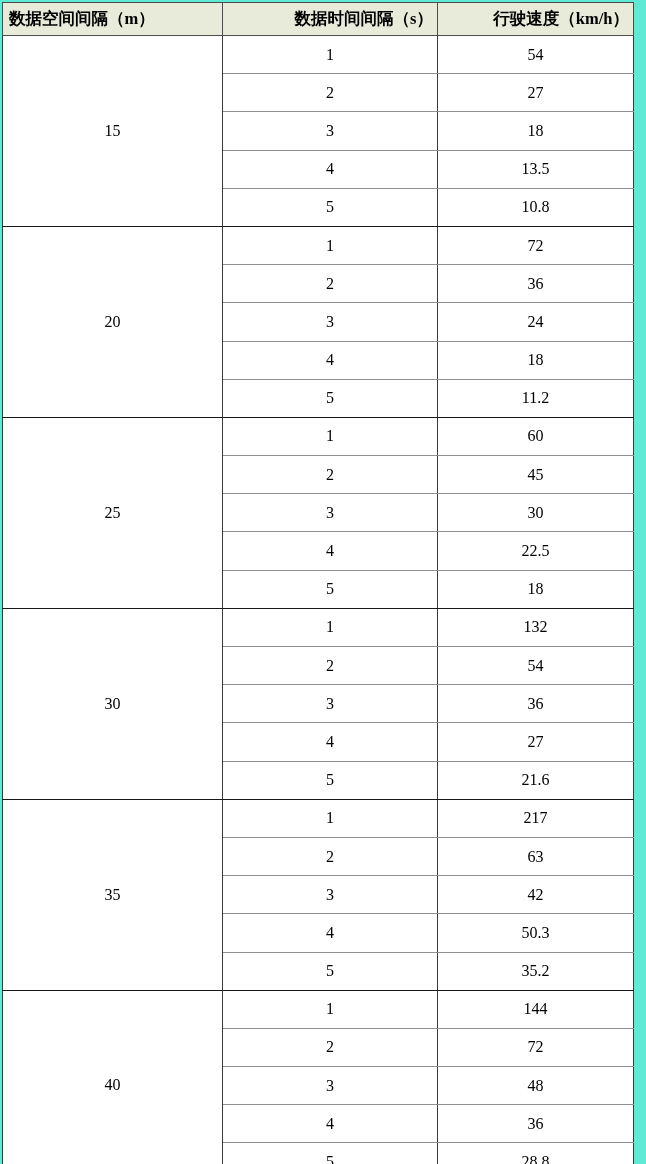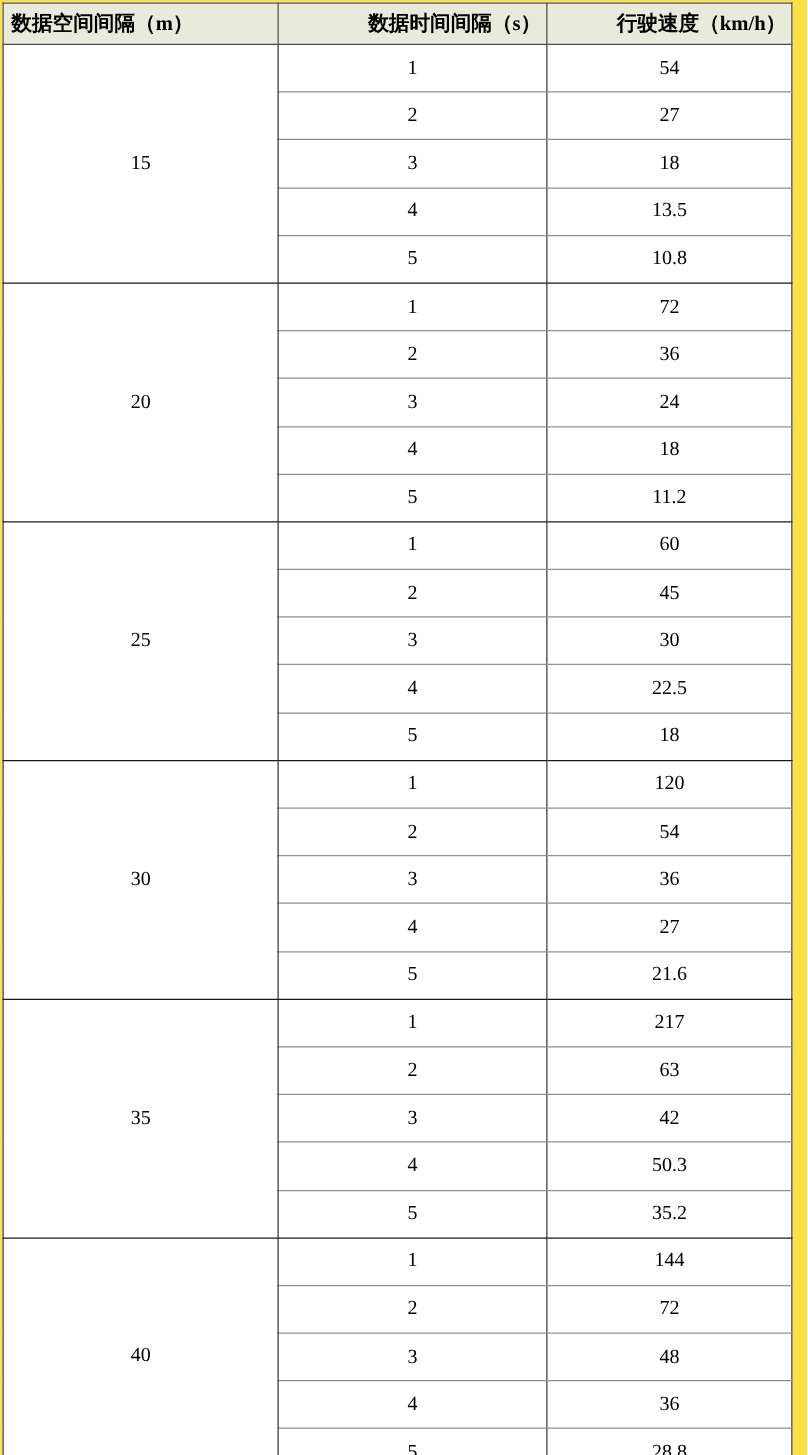--- a/index.html
+++ b/index.html
@@ -13,21 +13,21 @@
     height: 1164px;
     font-family: "Liberation Serif", "DejaVu Serif", serif;
     color: #000000;
     overflow: hidden;
   }
 
   .sheet {
     position: relative;
     width: 646px;
     height: 1164px;
-    background: #fde047;
+    background: #5eead4;
     box-sizing: border-box;
   }
 
   table.data-table {
     position: absolute;
     left: 2px;
     top: 2px;
     width: 631px;
     border-collapse: collapse;
     table-layout: fixed;
@@ -170,21 +170,21 @@
           <td class="time-cell">4</td>
           <td class="speed-cell">22.5</td>
         </tr>
         <tr class="group-end">
           <td class="time-cell">5</td>
           <td class="speed-cell">18</td>
         </tr>
         <tr class="group-start">
           <td class="group-cell" rowspan="5">30</td>
           <td class="time-cell">1</td>
-          <td class="speed-cell">120</td>
+          <td class="speed-cell">132</td>
         </tr>
         <tr>
           <td class="time-cell">2</td>
           <td class="speed-cell">54</td>
         </tr>
         <tr>
           <td class="time-cell">3</td>
           <td class="speed-cell">36</td>
         </tr>
         <tr>

